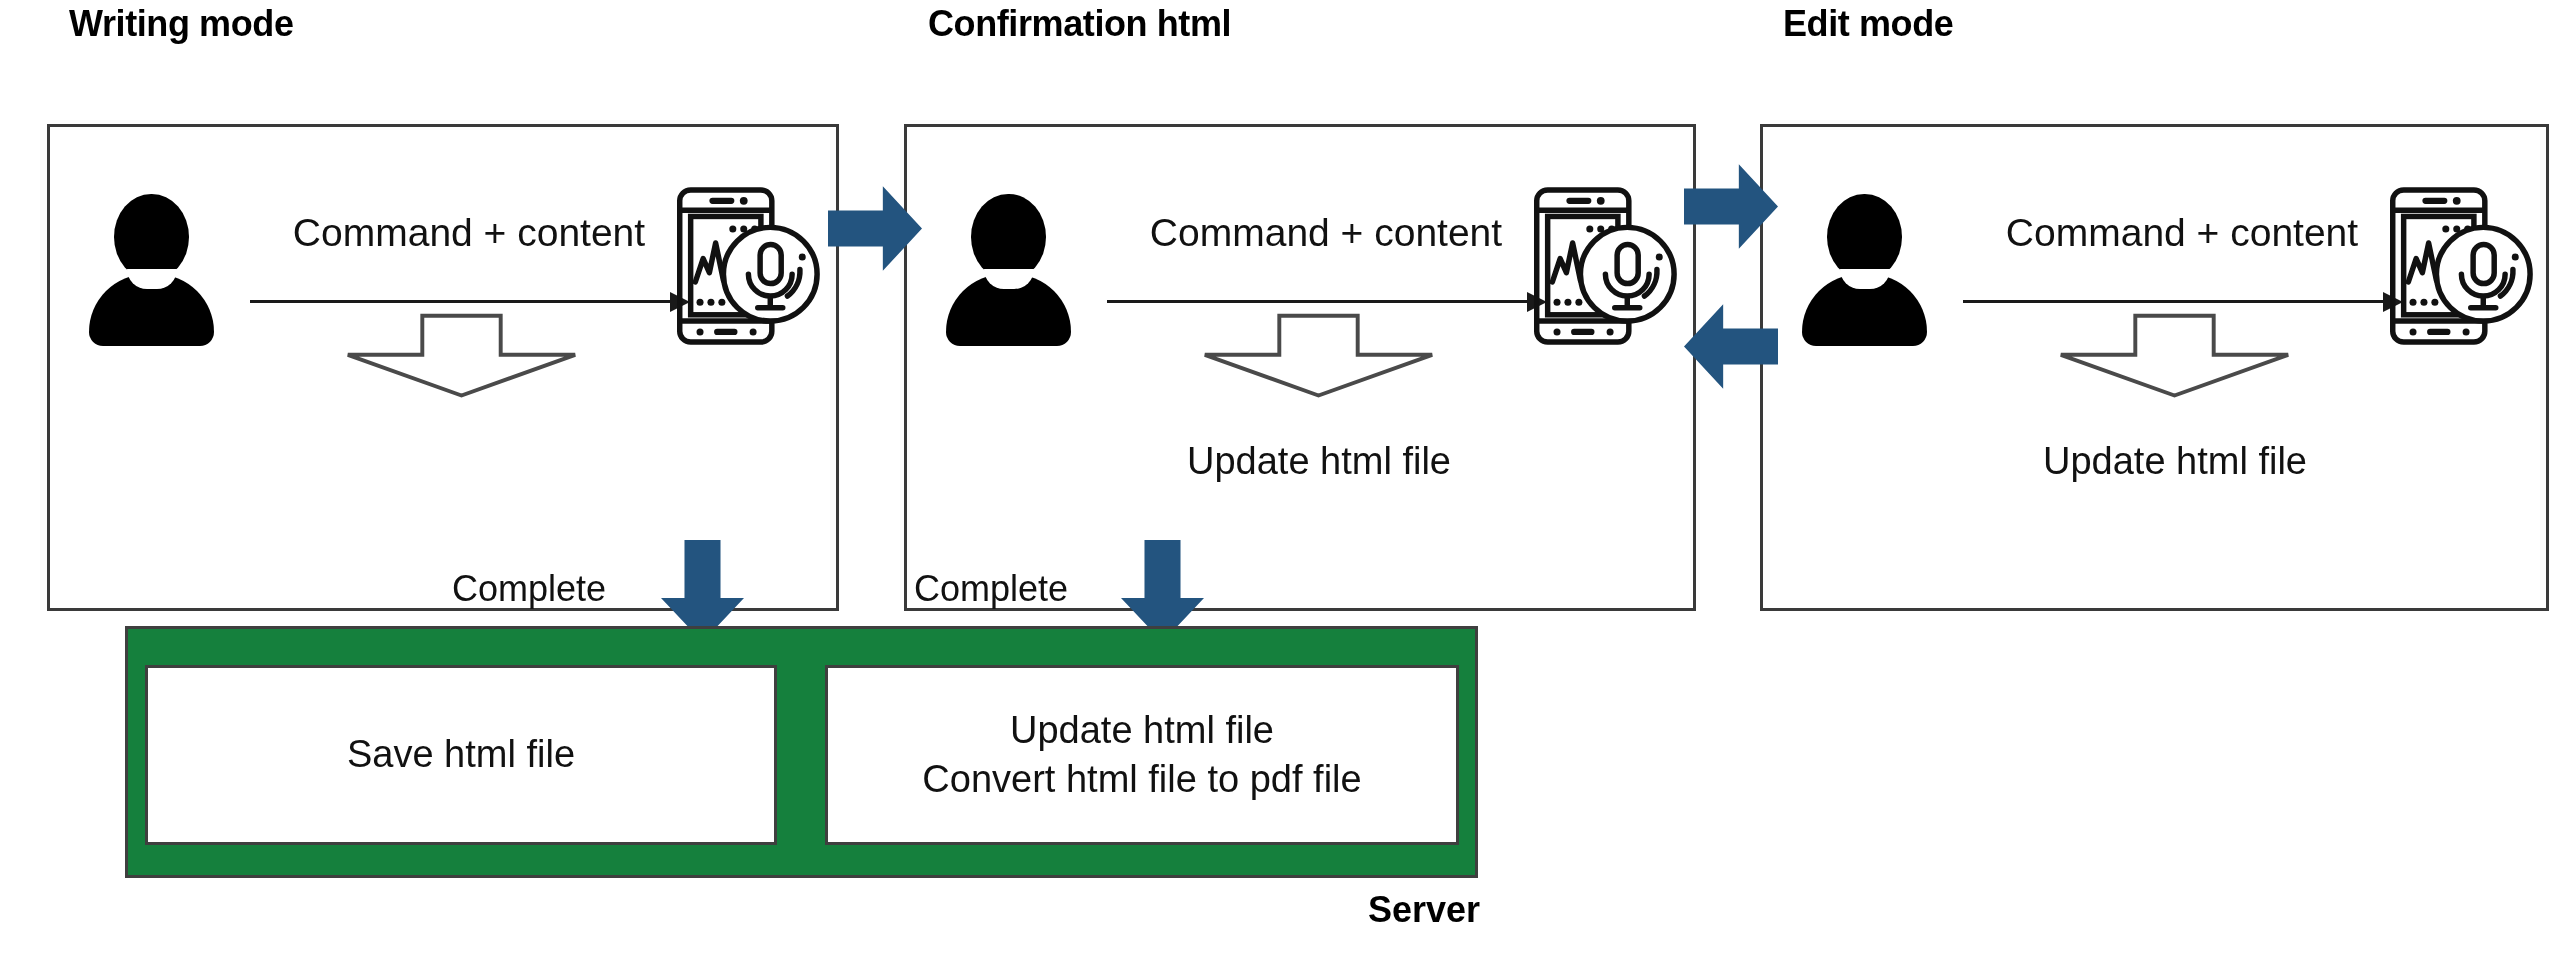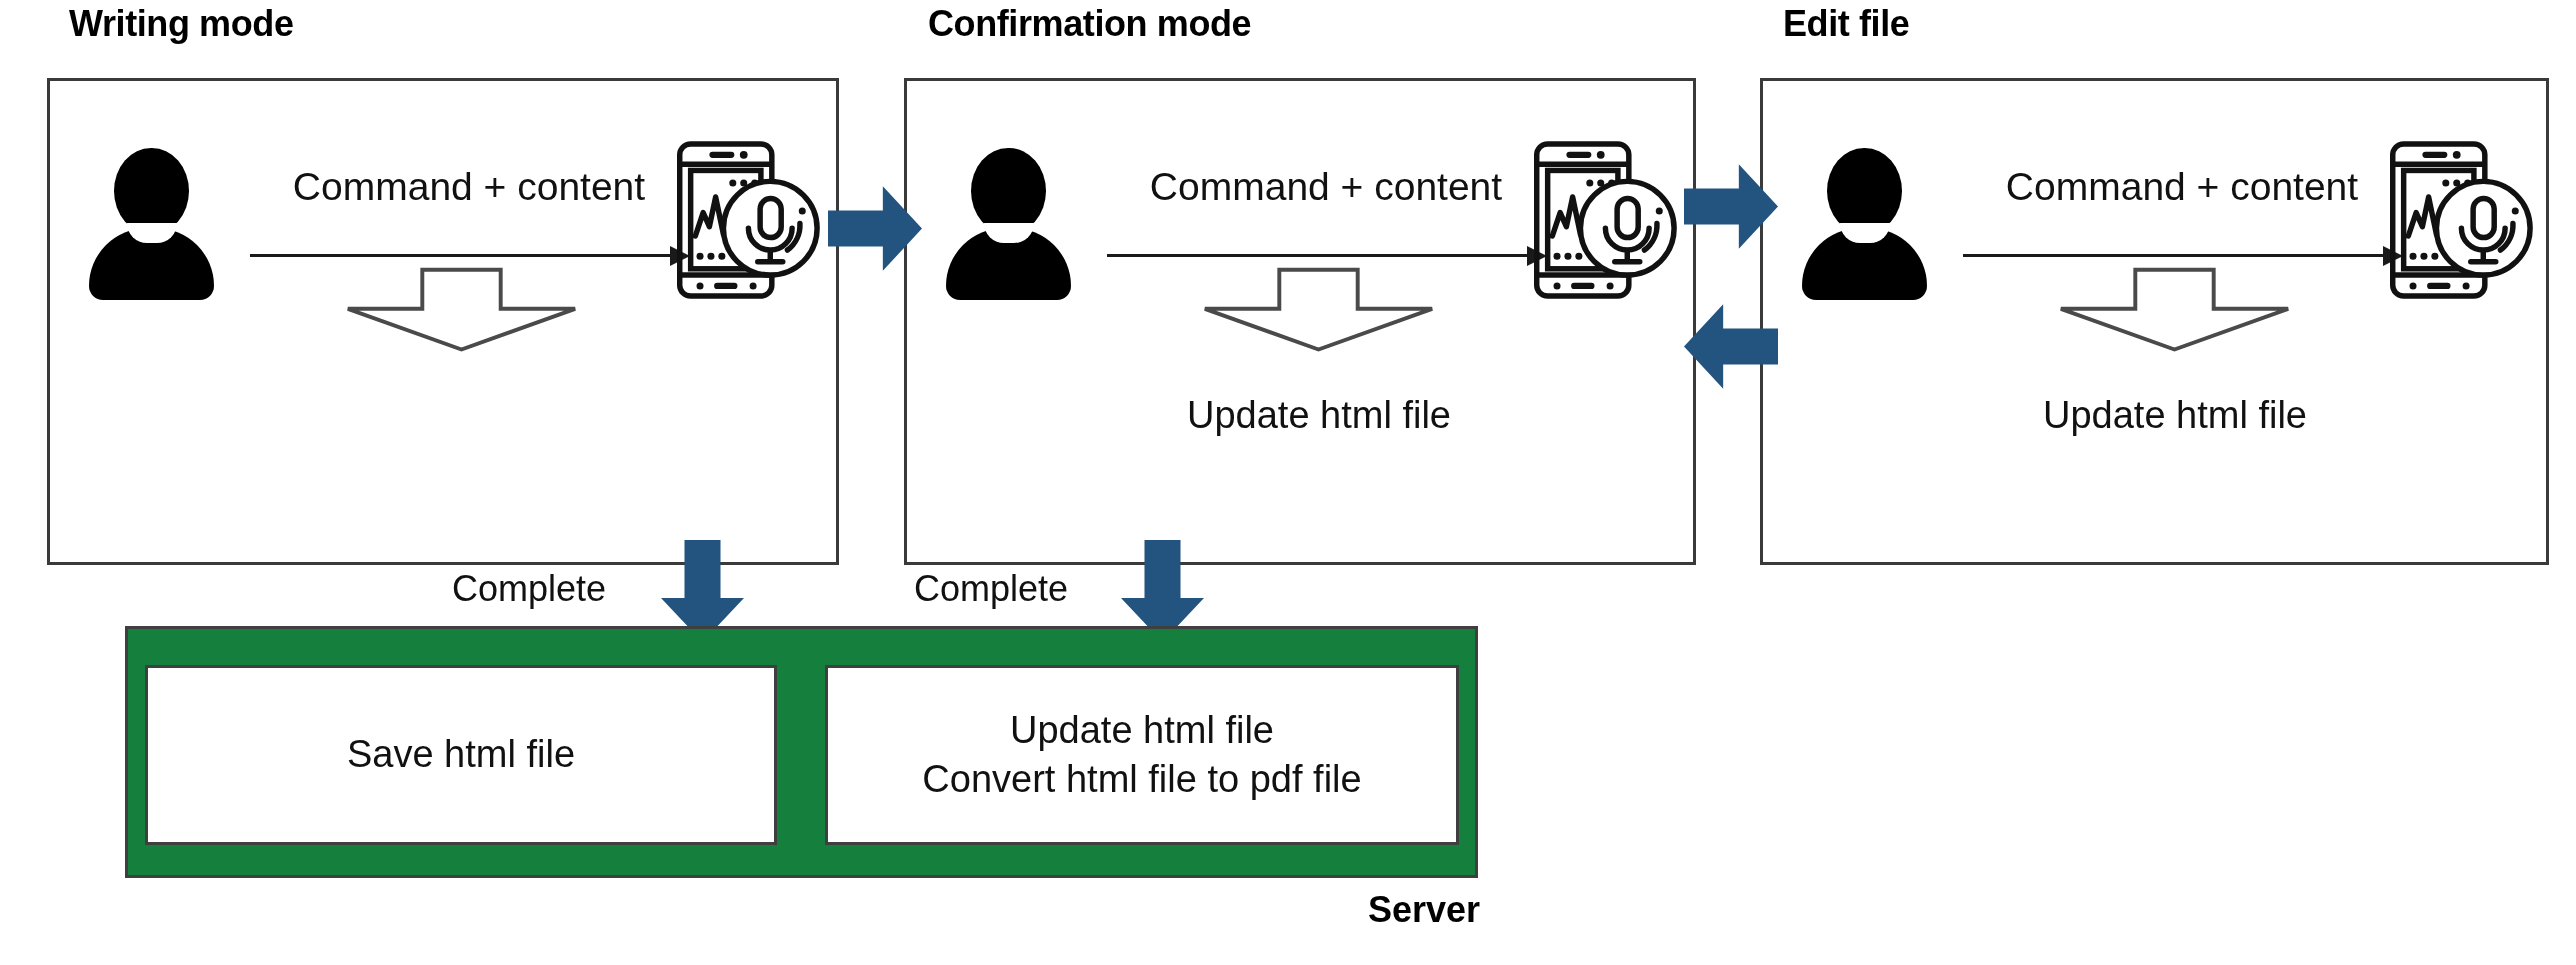--- a/index.html
+++ b/index.html
@@ -29,20 +29,21 @@
     line-height: 1;
     letter-spacing: -0.4px;
     color: #000;
     white-space: nowrap;
   }
   .mode-panel {
     position: absolute;
     border: 3.1px solid #3a3a3a;
     background: #ffffff;
     box-sizing: border-box;
+    margin-top: 46px;
   }
 
   
   .person {
     position: absolute;
     width: 125px;
     height: 149px;
   }
   .person .head {
     position: absolute;
@@ -220,21 +221,21 @@
         <path d="M112 118 a28 28 0 0 0 56 0" fill="none" stroke="#111" stroke-width="7" stroke-linecap="round"></path>
         <line x1="140" y1="146" x2="140" y2="160" stroke="#111" stroke-width="7"></line>
         <line x1="124" y1="161" x2="156" y2="161" stroke="#111" stroke-width="7" stroke-linecap="round"></line>
         <path d="M178 112 a40 40 0 0 1 -16 34" fill="none" stroke="#111" stroke-width="7" stroke-linecap="round"></path>
         <circle cx="181" cy="96" r="4.5" fill="#111"></circle>
       </svg>
     </div>
 
   </div>
 
-  <div class="mode-title" style="left:928px; top:6.3px;">Confirmation mode</div>
+  <div class="mode-title" style="left:928px; top:6.3px;">Confirmation html</div>
 
   <div class="mode-panel" style="left:904px; top:78px; width:792px; height:487px;">
 
     <div class="person" style="left:39px; top:67px;">
       <div class="head"></div>
       <div class="body"></div>
       <div class="neck-gap"></div>
     </div>
 
     <div class="cmd-wrap" style="left:200px; top:86px; width:438px; height:90px;">
@@ -277,21 +278,21 @@
         <line x1="140" y1="146" x2="140" y2="160" stroke="#111" stroke-width="7"></line>
         <line x1="124" y1="161" x2="156" y2="161" stroke="#111" stroke-width="7" stroke-linecap="round"></line>
         <path d="M178 112 a40 40 0 0 1 -16 34" fill="none" stroke="#111" stroke-width="7" stroke-linecap="round"></path>
         <circle cx="181" cy="96" r="4.5" fill="#111"></circle>
       </svg>
     </div>
 
     <div class="panel-caption" style="left:99px; top:313px; width:626px;">Update html file</div>
   </div>
 
-  <div class="mode-title" style="left:1783px; top:6.3px;">Edit file</div>
+  <div class="mode-title" style="left:1783px; top:6.3px;">Edit mode</div>
 
   <div class="mode-panel" style="left:1760px; top:78px; width:789px; height:487px;">
 
     <div class="person" style="left:39px; top:67px;">
       <div class="head"></div>
       <div class="body"></div>
       <div class="neck-gap"></div>
     </div>
 
     <div class="cmd-wrap" style="left:200px; top:86px; width:438px; height:90px;">

